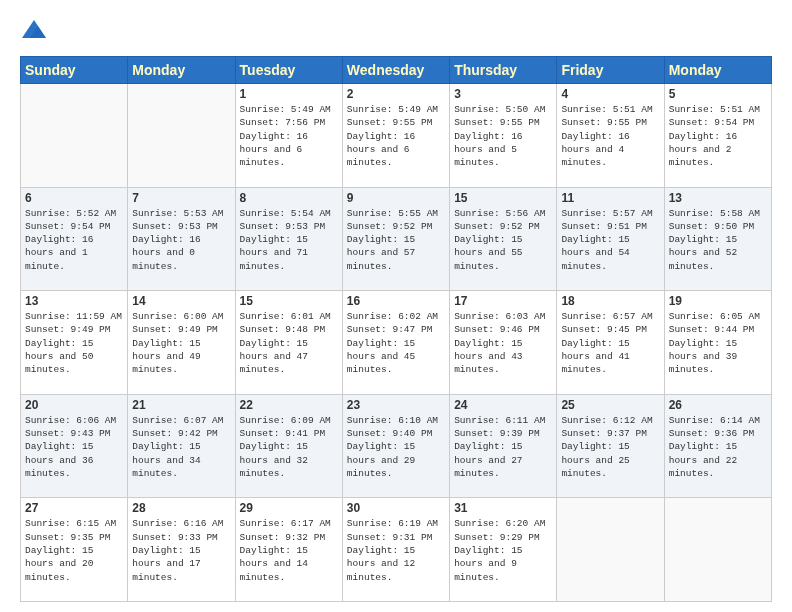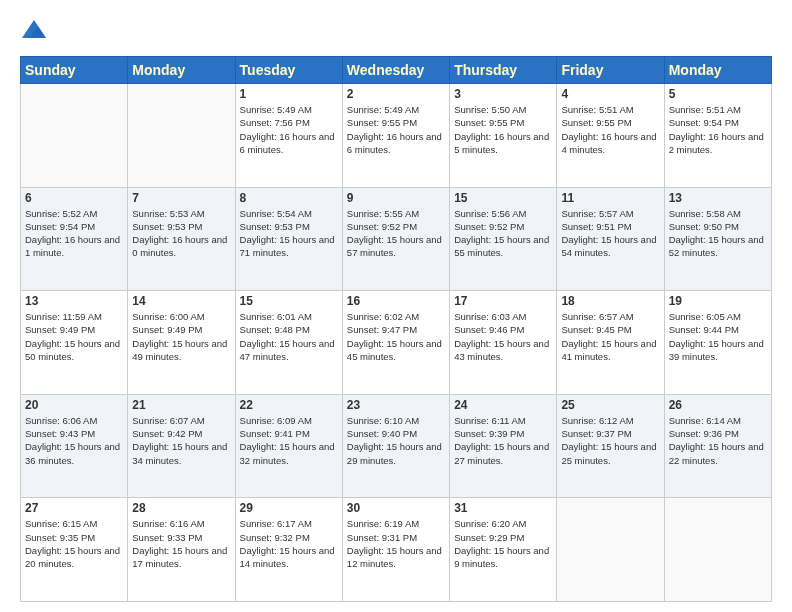--- a/index.html
+++ b/index.html
@@ -80,20 +80,21 @@
       background: #f9f9f9;
     }
     .day-num {
       font-size: 12px;
       font-weight: bold;
       display: block;
       margin-bottom: 2px;
     }
     .day-info {
       line-height: 1.4;
+      font-family: Liberation Mono, monospace;
     }
     .row-alt td {
       background-color: #f0f4f8;
     }
   </style>
 </head>
 <body>
 
 <div class="page">
   <div class="header">

